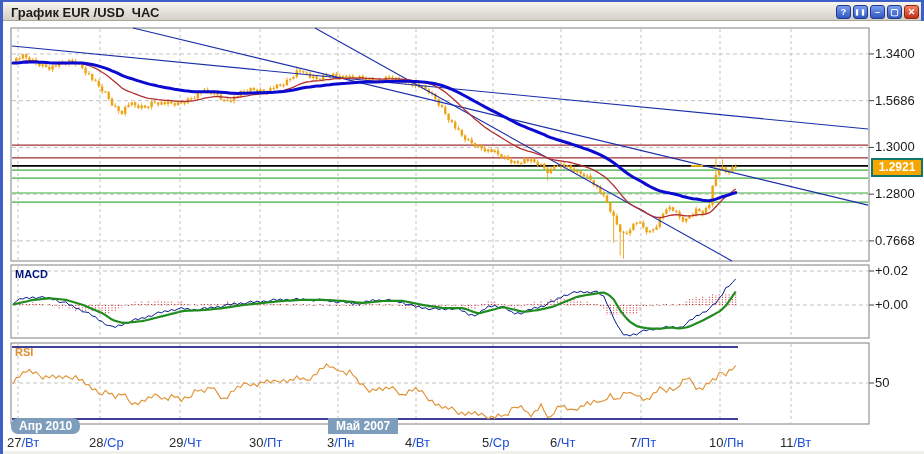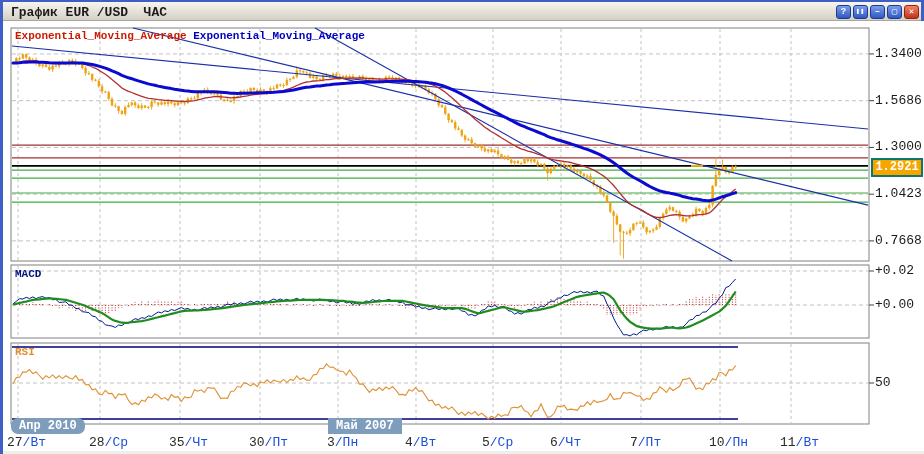--- a/index.html
+++ b/index.html
@@ -1,17 +1,17 @@
 <!DOCTYPE html>
 <html><head>
 <meta charset="utf-8">
 <style>
   html,body{margin:0;padding:0;background:#fff;}
   #window{position:relative;width:924px;height:454px;background:#fff;border-left:3px solid #3d5fc6;
-    box-sizing:border-box;overflow:hidden;font-family:Liberation Mono, monospace;}
+    box-sizing:border-box;overflow:hidden;font-family:Liberation Sans, sans-serif;}
   #titlebar{position:absolute;top:0;left:0;right:0;height:21px;
     background:linear-gradient(#f7f5ef,#d4d0c6);border-top:2px solid #3d5fc6;border-bottom:1px solid #a9a69c;
     box-sizing:border-box;}
   #right-frame{position:absolute;right:0;top:0;width:3px;height:21px;background:#3d5fc6;}
   #title-text{position:absolute;left:8px;top:3px;font-size:13px;font-weight:bold;color:#1c1c1c;white-space:pre;}
   #winbtns{position:absolute;right:5px;top:3px;display:flex;gap:2px;}
   .btn{width:15px;height:14px;border-radius:3px;border:1px solid #1c3a90;box-sizing:border-box;
     background:linear-gradient(#7b9ef0,#2f58c0);color:#fff;font-size:9px;font-weight:bold;
     display:flex;align-items:center;justify-content:center;line-height:1;cursor:default;}
   .btn.close{background:linear-gradient(#ef8468,#c23318);border-color:#8f2410;}
@@ -791,39 +791,38 @@
     <div id="winbtns">
         <div class="btn">?</div>
         <div class="btn pause">❚❚</div>
         <div class="btn">–</div>
         <div class="btn">▢</div>
         <div class="btn close">✕</div>
       </div>
   </div>
   <div id="right-frame"></div>
 
-  <div id="legend"><span style="color:#cc1a00;">Exponential_Moving_Average</span><span> </span><span style="color:#0000c0;">Exponential_Moving_Average</span></div>
 
   <div class="panel-label" style="top:268px;color:#00157a;">MACD</div>
   <div class="panel-label" style="top:346px;color:#e09030;">RSI</div>
 
   <div class="curbadge" id="current-price-badge" style="top: 157.884px;">1.2921</div>
 
   <div id="gen-labels">
       <div class="plabel" style="top: 45.9408px;">1.3400</div>
       <div class="plabel" style="top: 92.681px;">1.5686</div>
       <div class="plabel" style="top: 139.421px;">1.3000</div>
-      <div class="plabel" style="top: 186.161px;">1.0423</div>
+      <div class="plabel" style="top: 186.161px;">1.2800</div>
       <div class="plabel" style="top: 232.902px;">0.7668</div>
       <div class="plabel" style="top: 263px;">+0.02</div>
       <div class="plabel" style="top: 297px;">+0.00</div>
       <div class="plabel" style="top: 375px;">50</div>
       <div class="tick-label" style="left: 4px;"><span class="tick-day">27</span><span class="tick-wd">/Вт</span></div>
       <div class="tick-label" style="left: 86px;"><span class="tick-day">28</span><span class="tick-wd">/Ср</span></div>
-      <div class="tick-label" style="left: 166px;"><span class="tick-day">35</span><span class="tick-wd">/Чт</span></div>
+      <div class="tick-label" style="left: 166px;"><span class="tick-day">29</span><span class="tick-wd">/Чт</span></div>
       <div class="tick-label" style="left: 246px;"><span class="tick-day">30</span><span class="tick-wd">/Пт</span></div>
       <div class="tick-label" style="left: 324px;"><span class="tick-day">3</span><span class="tick-wd">/Пн</span></div>
       <div class="tick-label" style="left: 402px;"><span class="tick-day">4</span><span class="tick-wd">/Вт</span></div>
       <div class="tick-label" style="left: 479px;"><span class="tick-day">5</span><span class="tick-wd">/Ср</span></div>
       <div class="tick-label" style="left: 547px;"><span class="tick-day">6</span><span class="tick-wd">/Чт</span></div>
       <div class="tick-label" style="left: 627px;"><span class="tick-day">7</span><span class="tick-wd">/Пт</span></div>
       <div class="tick-label" style="left: 706px;"><span class="tick-day">10</span><span class="tick-wd">/Пн</span></div>
       <div class="tick-label" style="left: 777px;"><span class="tick-day">11</span><span class="tick-wd">/Вт</span></div>
       <div class="badge" style="left: 8px; border-radius: 7px;">Апр 2010</div>
       <div class="badge" style="left: 325px;">Май 2007</div>

